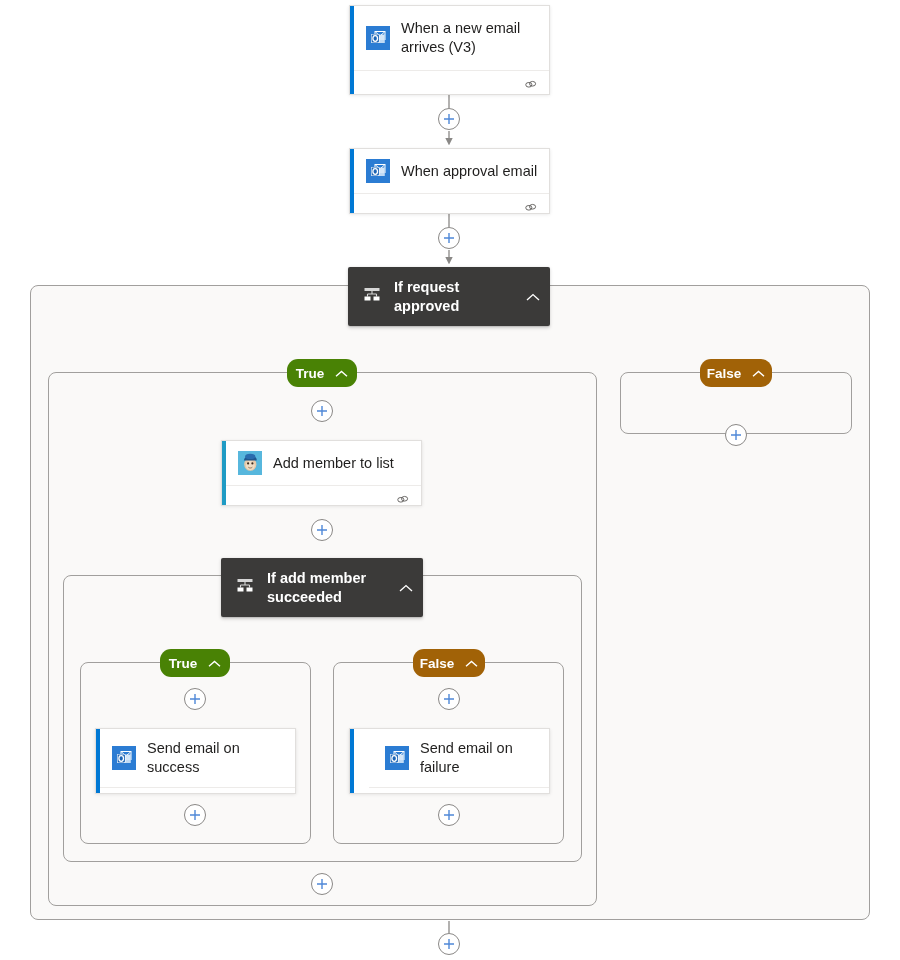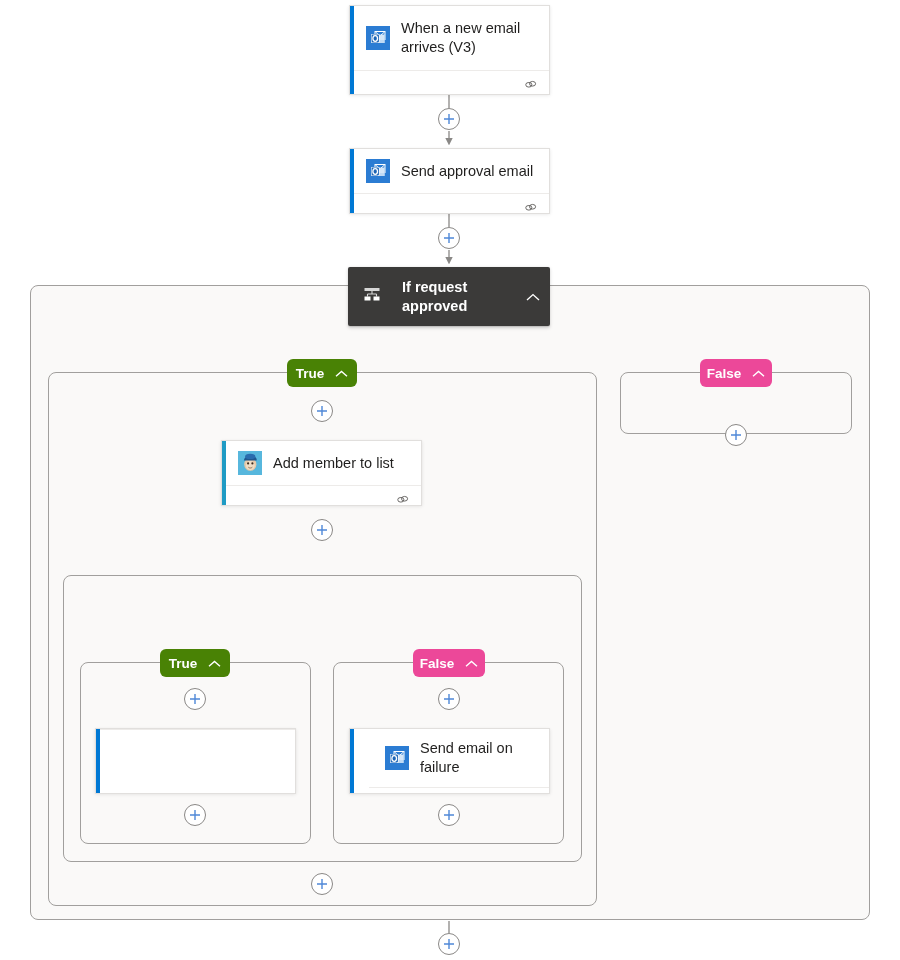--- a/index.html
+++ b/index.html
@@ -84,48 +84,47 @@
   
   .cond {
     position: absolute;
     background: #3b3a39;
     border-radius: 2px;
     box-sizing: border-box;
     display: flex;
     align-items: center;
     padding: 0 10px 0 14px;
     box-shadow: 0 1.2px 3.6px rgba(0,0,0,0.18), 0 0.3px 0.9px rgba(0,0,0,0.10);
-    gap: 8px;
   }
   .cond .cond-title {
     color: #ffffff;
     font-size: 14.5px;
     font-weight: bold;
     line-height: 19px;
     margin-left: 12px;
     flex: 1 1 auto;
   }
   .cond .chev { margin-left: 8px; flex: 0 0 auto; }
   
   .badge {
     position: absolute;
     height: 28px;
-    border-radius: 6px;
+    border-radius: 11px;
     display: flex;
     align-items: center;
     justify-content: center;
     padding: 0 10px;
     box-sizing: border-box;
     color: #ffffff;
     font-size: 13.5px;
     font-weight: bold;
   }
   .badge .chev { margin-left: 11px; }
   .badge.true  { background: #498205; }
-  .badge.false { background: #ec4899; }
+  .badge.false { background: #a16207; }
   
   .plus {
     position: absolute;
     width: 22px; height: 22px;
     border-radius: 50%;
     background: #ffffff;
     border: 1px solid #8a8886;
     box-sizing: border-box;
     display: flex;
     align-items: center;
@@ -230,21 +229,21 @@
           <rect width="24" height="24" fill="#2b7cd3"></rect>
           <rect x="9" y="5.5" width="10" height="8" fill="none" stroke="#ffffff" stroke-width="1"></rect>
           <path d="M9.5,6 L14,10 L18.5,6" fill="none" stroke="#ffffff" stroke-width="1"></path>
           <rect x="11" y="9" width="8" height="8" fill="#9fc6ef"></rect>
           <path d="M11,9 h8 M11,11 h8 M11,13 h8 M13,9 v8 M15,9 v8 M17,9 v8" stroke="#ffffff" stroke-width="0.7"></path>
           <rect x="5" y="8" width="8.5" height="9" rx="1" fill="#ffffff"></rect>
           <rect x="5.6" y="8.6" width="7.3" height="7.8" rx="0.8" fill="#1b64b5"></rect>
           <ellipse cx="9.2" cy="12.5" rx="2.3" ry="2.8" fill="none" stroke="#ffffff" stroke-width="1.3"></ellipse>
         </svg>
       </span>
-      <span class="card-title">Send approval email</span>
+      <span class="card-title">When approval email</span>
     </div>
     <div class="card-foot">
       <span>
         <svg class="link-icon" viewBox="0 0 16 14">
           <ellipse cx="6.2" cy="7.3" rx="3.3" ry="2.5" fill="none" stroke="#605e5c" stroke-width="1"></ellipse>
           <ellipse cx="10.2" cy="6.2" rx="3.3" ry="2.5" fill="none" stroke="#605e5c" stroke-width="1"></ellipse>
         </svg>
       </span>
     </div>
   </div>
@@ -304,20 +303,36 @@
     <div class="card-foot">
       <span>
         <svg class="link-icon" viewBox="0 0 16 14">
           <ellipse cx="6.2" cy="7.3" rx="3.3" ry="2.5" fill="none" stroke="#605e5c" stroke-width="1"></ellipse>
           <ellipse cx="10.2" cy="6.2" rx="3.3" ry="2.5" fill="none" stroke="#605e5c" stroke-width="1"></ellipse>
         </svg>
       </span>
     </div>
   </div>
 
+  <div class="cond" style="left:221px; top:558px; width:202px; height:59px;">
+    <span>
+      <svg width="20" height="20" viewBox="0 0 20 20">
+        <rect x="2.5" y="3" width="15" height="3" fill="#d6d6d6"></rect>
+        <path d="M10,6 v3 M5.5,9 h9 M5.5,9 v2.5 M14.5,9 v2.5" stroke="#d6d6d6" stroke-width="1.1" fill="none"></path>
+        <rect x="2.5" y="11.5" width="6" height="4" fill="#ffffff"></rect>
+        <rect x="11.5" y="11.5" width="6" height="4" fill="#ffffff"></rect>
+      </svg>
+    </span>
+    <span class="cond-title">If add member succeeded</span>
+    <span class="chev">
+      <svg width="14" height="9" viewBox="0 0 14 9">
+        <path d="M1,7 L7,1.6 L13,7" fill="none" stroke="#ffffff" stroke-width="1.4"></path>
+      </svg>
+    </span>
+  </div>
 
   <div class="badge true" style="left:160px; top:649px; width:70px;">
     <span>True</span>
     <span class="chev">
       <svg width="13" height="8" viewBox="0 0 13 8">
         <path d="M1,6.3 L6.5,1.4 L12,6.3" fill="none" stroke="#ffffff" stroke-width="1.4"></path>
       </svg>
     </span>
   </div>
 
@@ -325,20 +340,35 @@
     <span>False</span>
     <span class="chev">
       <svg width="13" height="8" viewBox="0 0 13 8">
         <path d="M1,6.3 L6.5,1.4 L12,6.3" fill="none" stroke="#ffffff" stroke-width="1.4"></path>
       </svg>
     </span>
   </div>
 
   <div class="card" style="left:95px; top:728px; width:201px; height:66px;">
     <div class="accent" style="background:#0078d4;"></div>
+    <div class="card-head" style="min-height:40px;">
+      <span class="app-tile">
+        <svg width="24" height="24" viewBox="0 0 24 24">
+          <rect width="24" height="24" fill="#2b7cd3"></rect>
+          <rect x="9" y="5.5" width="10" height="8" fill="none" stroke="#ffffff" stroke-width="1"></rect>
+          <path d="M9.5,6 L14,10 L18.5,6" fill="none" stroke="#ffffff" stroke-width="1"></path>
+          <rect x="11" y="9" width="8" height="8" fill="#9fc6ef"></rect>
+          <path d="M11,9 h8 M11,11 h8 M11,13 h8 M13,9 v8 M15,9 v8 M17,9 v8" stroke="#ffffff" stroke-width="0.7"></path>
+          <rect x="5" y="8" width="8.5" height="9" rx="1" fill="#ffffff"></rect>
+          <rect x="5.6" y="8.6" width="7.3" height="7.8" rx="0.8" fill="#1b64b5"></rect>
+          <ellipse cx="9.2" cy="12.5" rx="2.3" ry="2.8" fill="none" stroke="#ffffff" stroke-width="1.3"></ellipse>
+        </svg>
+      </span>
+      <span class="card-title">Send email on success</span>
+    </div>
     <div class="card-foot">
       
     </div>
   </div>
 
   <div class="card" style="left:349px; top:728px; width:201px; height:66px;padding-left:19px;">
     <div class="accent" style="background:#0078d4;"></div>
     <div class="card-head" style="min-height:40px;">
       <span class="app-tile">
         <svg width="24" height="24" viewBox="0 0 24 24">

